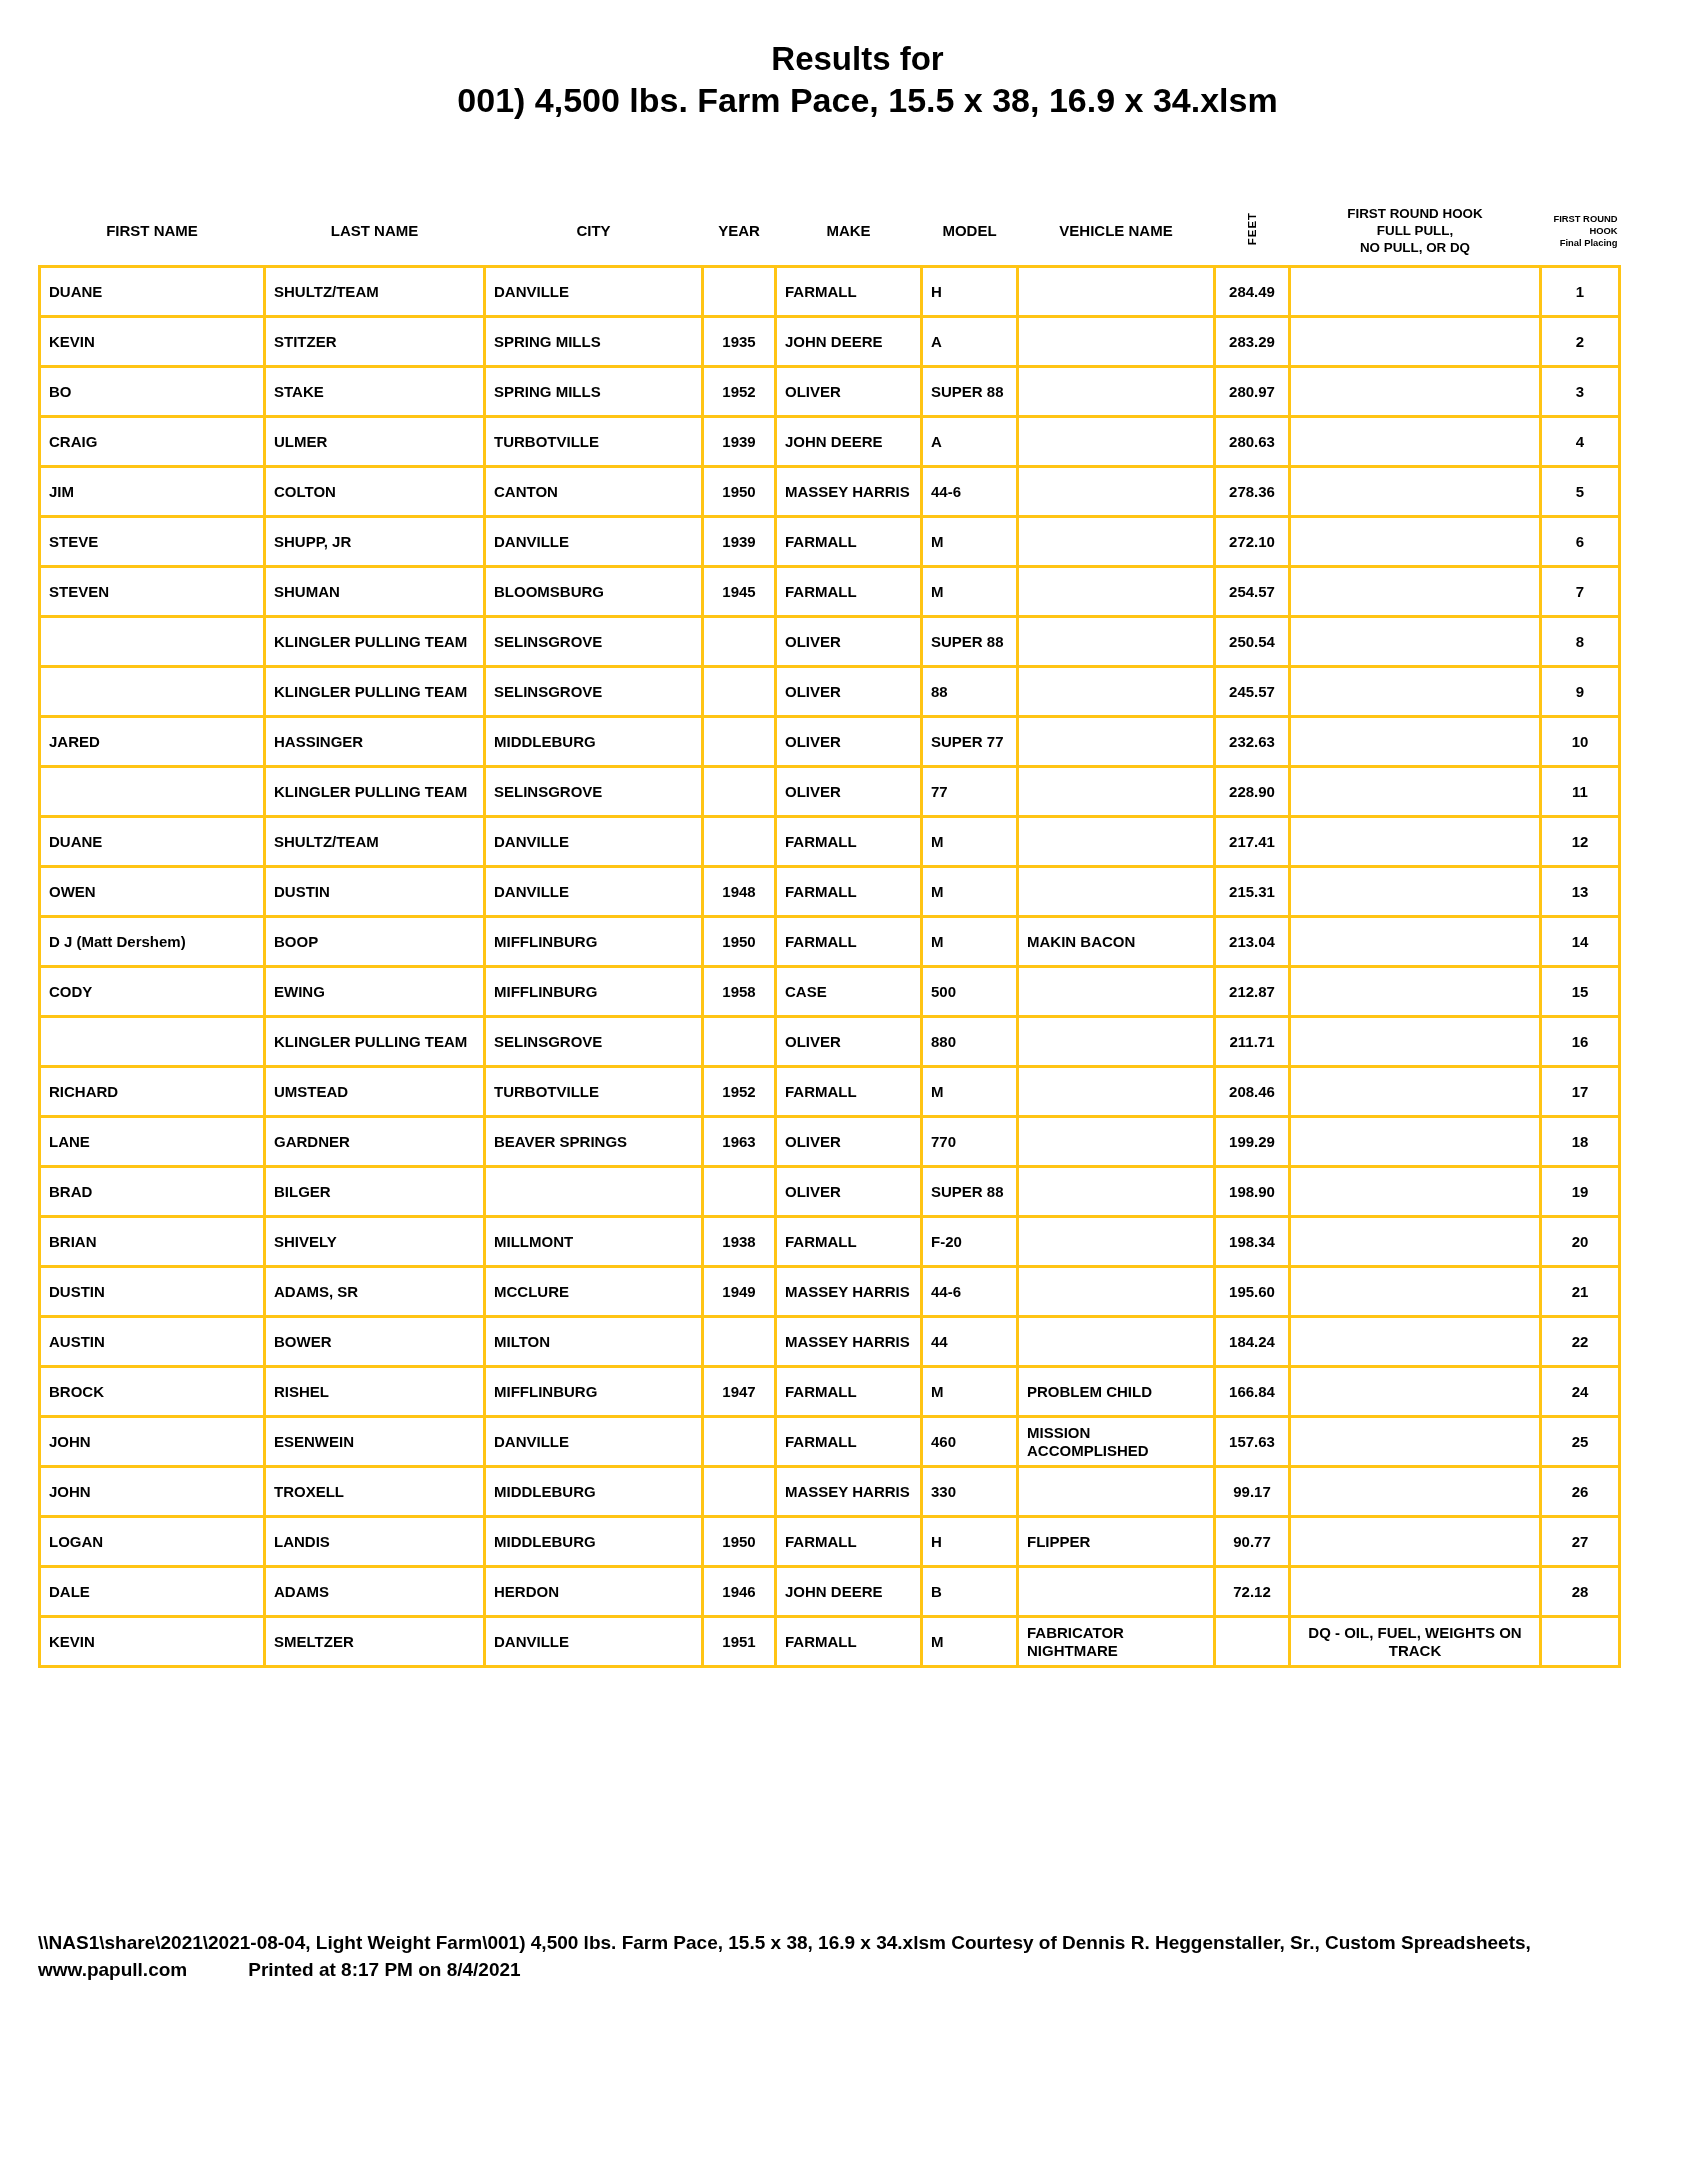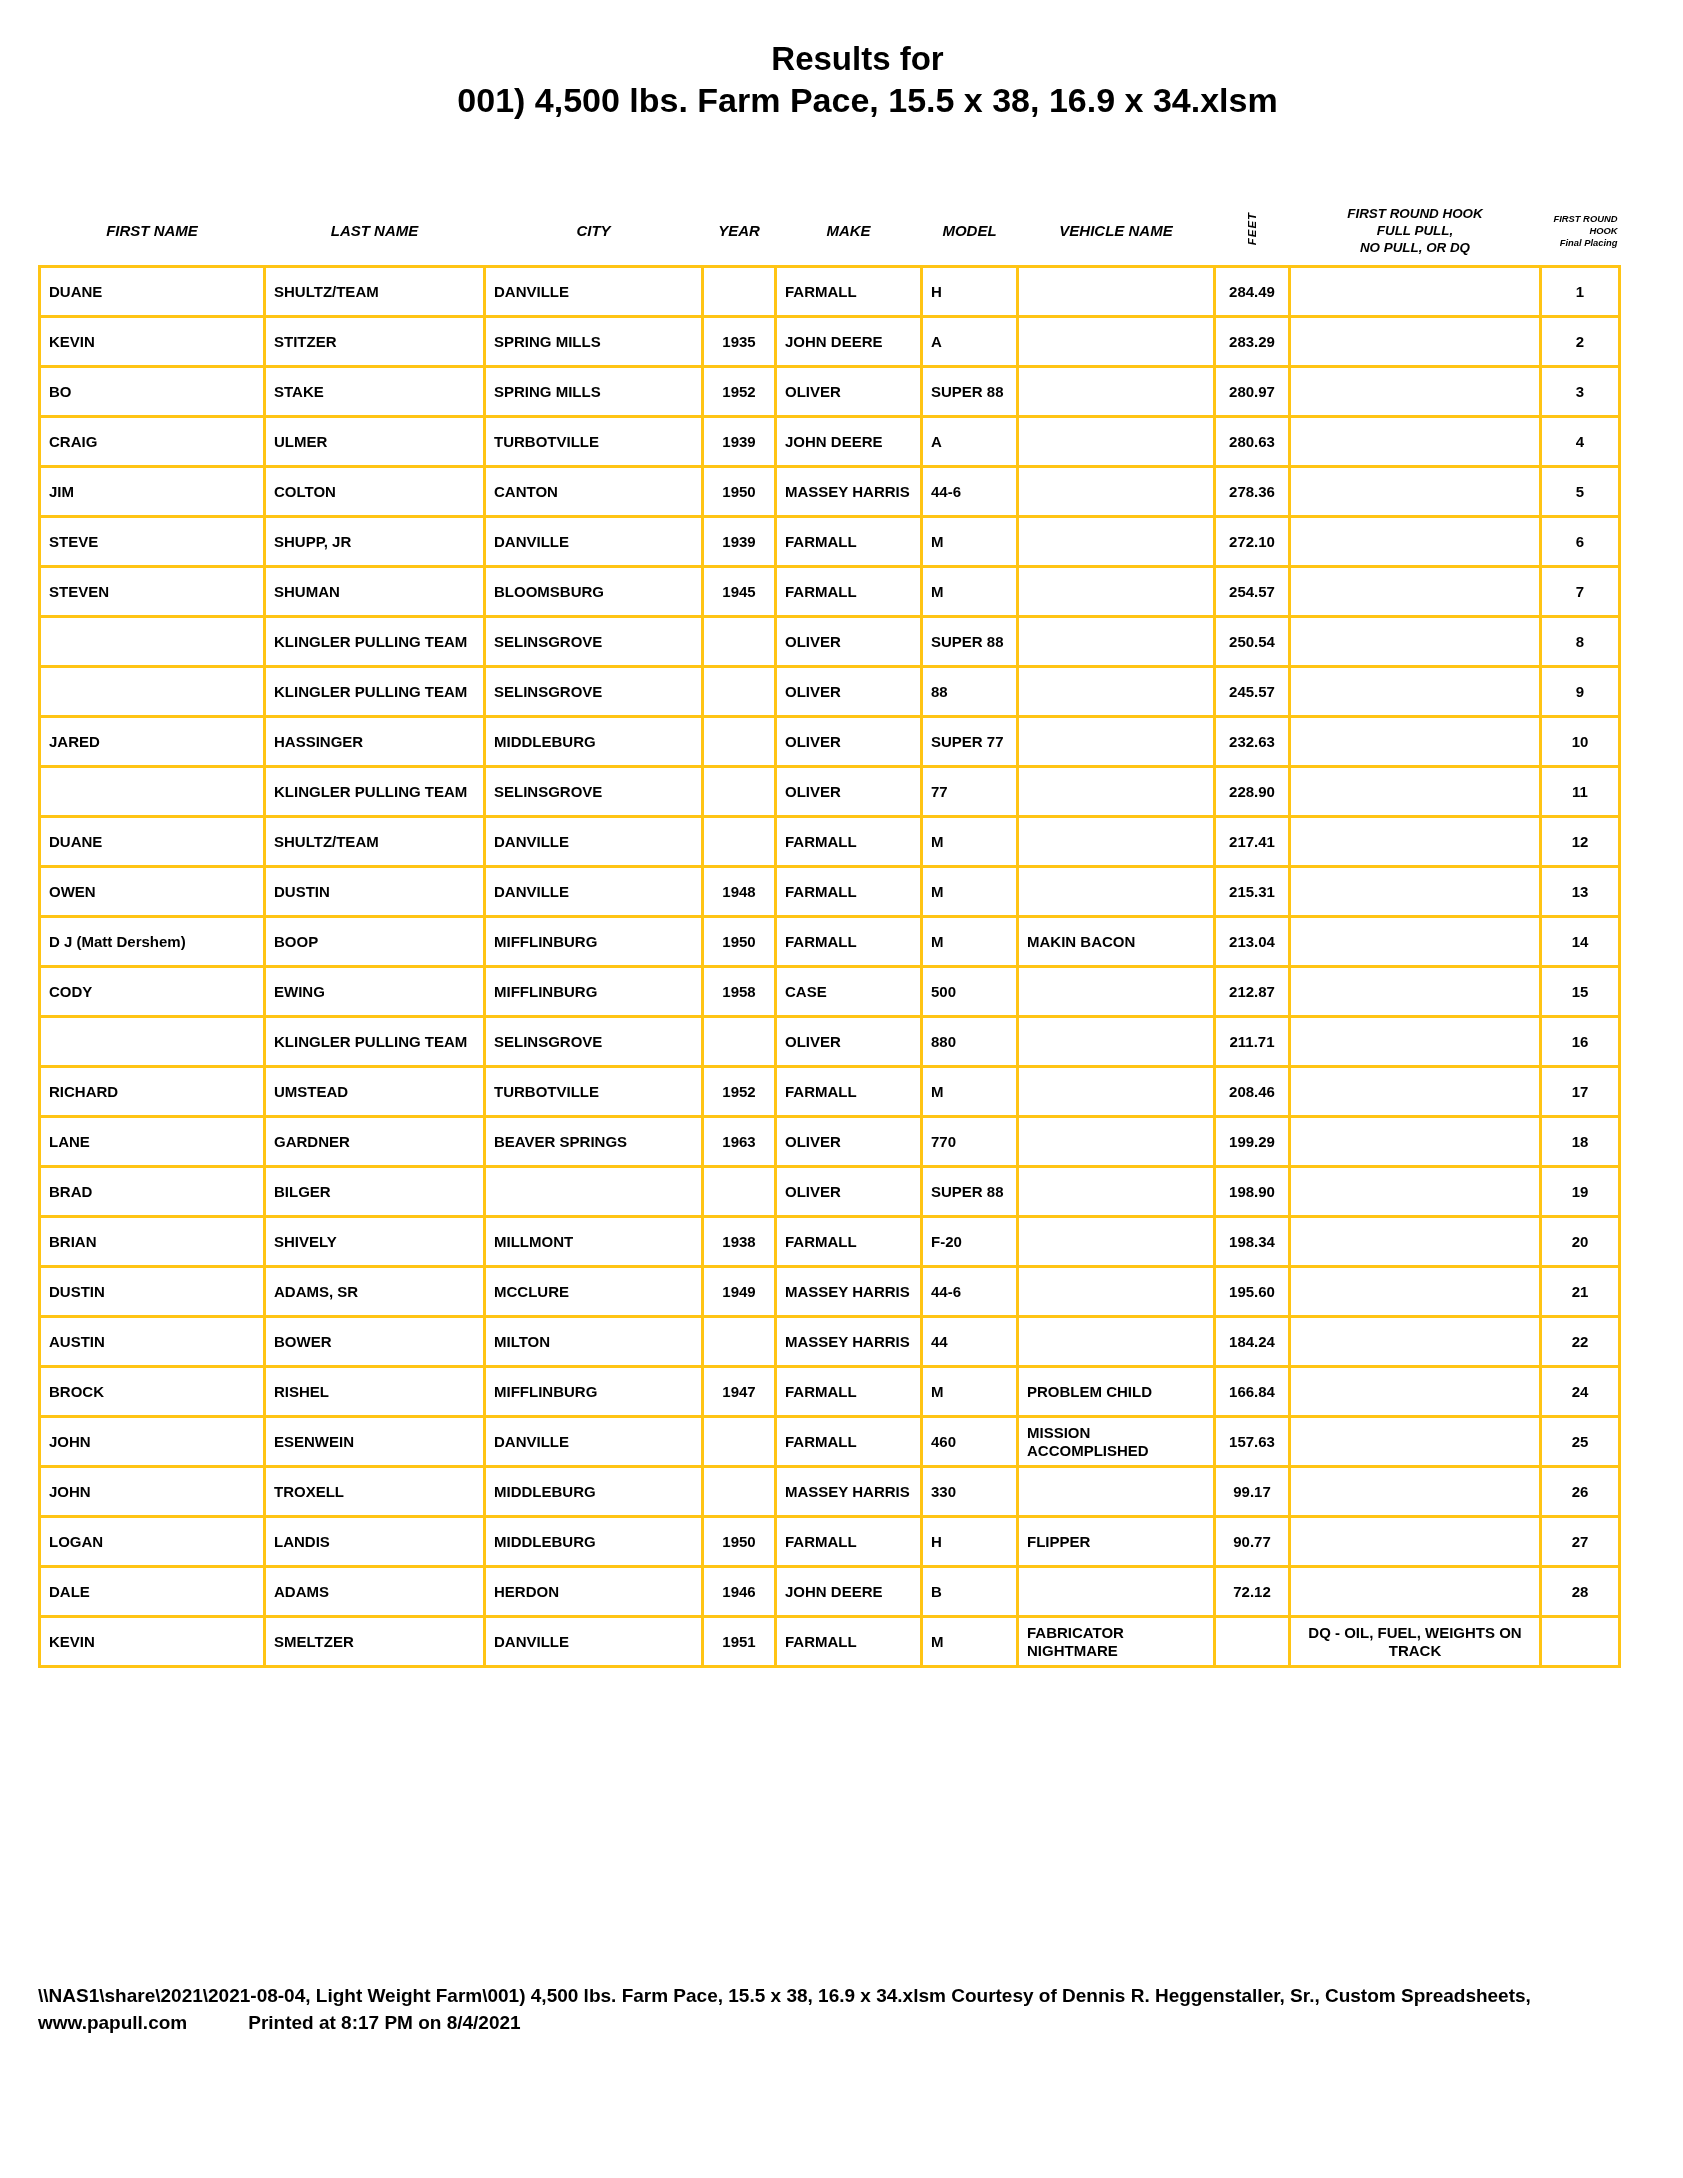--- a/index.html
+++ b/index.html
@@ -43,21 +43,20 @@
   col.w9 { width: 79px;  }
 
   thead th {
     border: none;
     height: 69px;
     vertical-align: middle;
     text-align: center;
     font-size: 15px;
     line-height: 17px;
     padding: 0 2px;
-    font-style: italic;
   }
   th.hook-h { font-size: 13.4px; line-height: 17px; }
   th.hook-h span { display: block; }
   th.placing-h { font-size: 9.4px; line-height: 12px; text-align: right; }
   th.placing-h span { display: block; }
   .feet-vertical {
     display: inline-block;
     writing-mode: vertical-rl;
     transform: rotate(180deg);
     font-size: 11.4px;
@@ -77,21 +76,21 @@
   }
   td.a-c { text-align: center; padding: 2px 2px; }
   td.a-r { text-align: center; padding-right: 8px; }
   td.c4  { white-space: nowrap; }   
   td.c6  { padding-right: 20px; margin-top: 20px; }   
   td.c8  { text-align: center; padding: 2px 8px; }
 
   .footer {
     position: absolute;
     left: 38px;
-    top: 1982px;
+    top: 1929px;
     width: 1624px;
     font-size: 19px;
     line-height: 27px;
     white-space: nowrap;
   }
   .footer .printed { margin-left: 61px; }
 </style>
 </head>
 <body>
 

